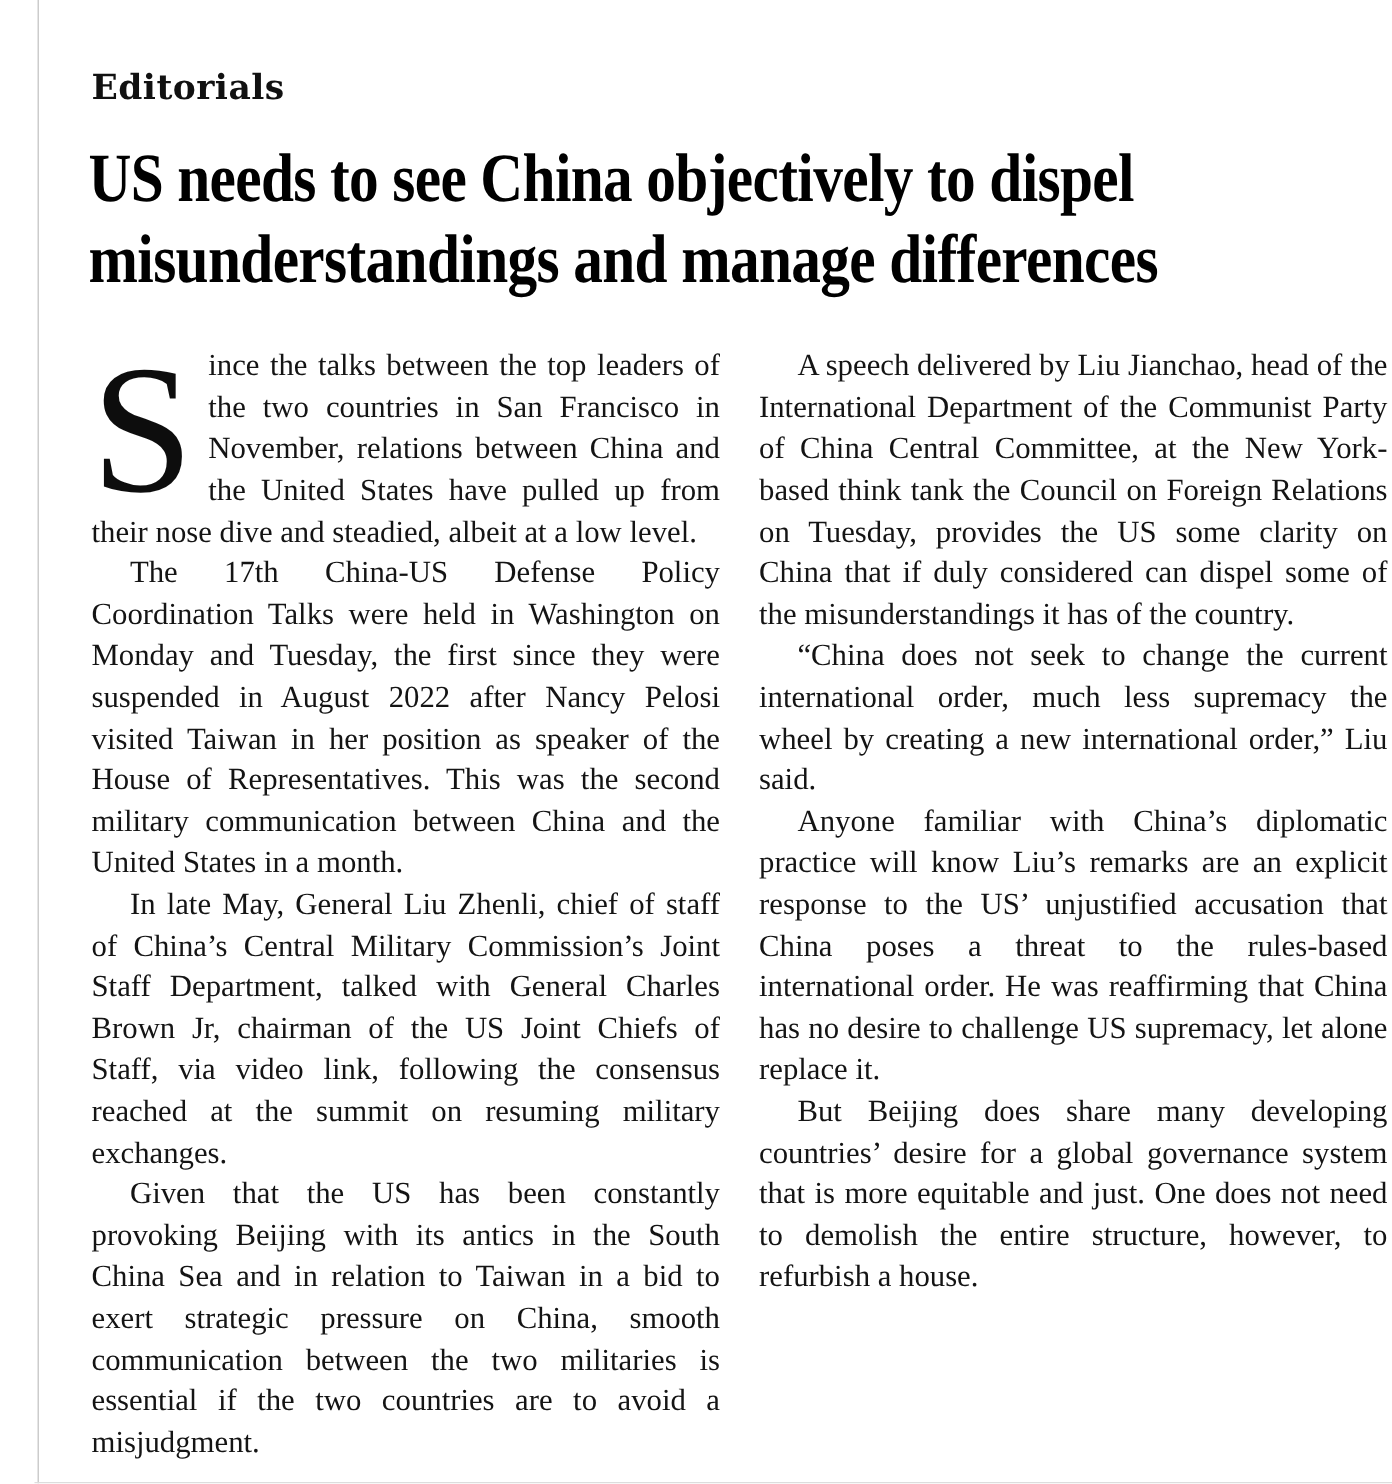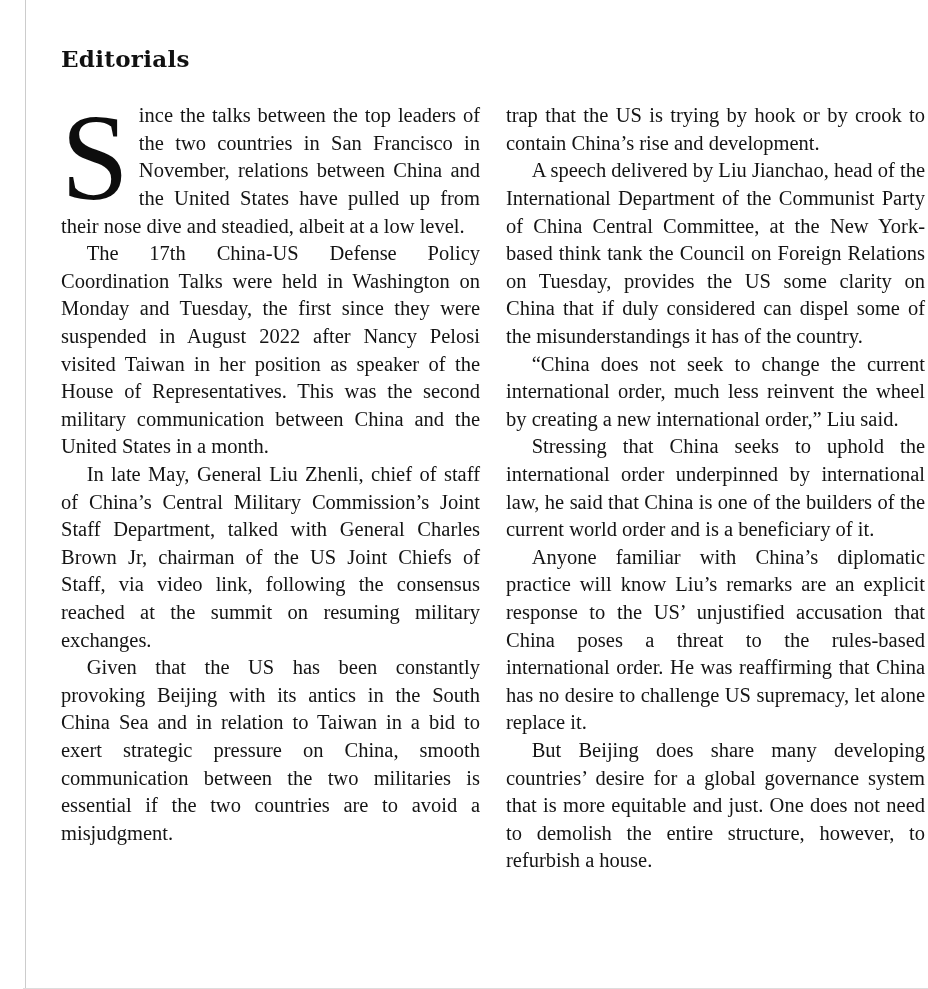--- a/index.html
+++ b/index.html
@@ -90,32 +90,34 @@
   }
 </style>
 </head>
 <body>
 
 <div class="page">
   <div class="edge-left"></div>
 
   <div class="kicker">Editorials</div>
 
+  <div class="headline">
+      <div class="hl-line">US needs to see China objectively to dispel</div>
+      <div class="hl-line">misunderstandings and manage differences</div>
+    </div>
 
   <div class="columns">
     <div class="col">
         <p class="para no-indent"><span class="dropcap">S</span>ince the talks between the top leaders of the two countries in San Francisco in November, relations between China and the United States have pulled up from their nose dive and steadied, albeit at a low level.</p>
         <p class="para">The 17th China-US Defense Policy Coordination Talks were held in Washington on Monday and Tuesday, the first since they were suspended in August 2022 after Nancy Pelosi visited Taiwan in her position as speaker of the House of Representatives. This was the second military communication between China and the United States in a month.</p>
         <p class="para">In late May, General Liu Zhenli, chief of staff of China’s Central Military Commission’s Joint Staff Department, talked with General Charles Brown Jr, chairman of the US Joint Chiefs of Staff, via video link, following the consensus reached at the summit on resuming military exchanges.</p>
         <p class="para">Given that the US has been constantly provoking Beijing with its antics in the South China Sea and in relation to Taiwan in a bid to exert strategic pressure on China, smooth communication between the two militaries is essential if the two countries are to avoid a misjudgment.</p>
       </div>
     <div class="col">
-        <p class="para no-indent">trap that the US is trying by hook or by crook to contain China’s rise and development.</p>
         <p class="para">A speech delivered by Liu Jianchao, head of the International Department of the Communist Party of China Central Committee, at the New York-based think tank the Council on Foreign Relations on Tuesday, provides the US some clarity on China that if duly considered can dispel some of the misunderstandings it has of the country.</p>
-        <p class="para">“China does not seek to change the current international order, much less reinvent the wheel by creating a new international order,” Liu said.</p>
-        <p class="para">Stressing that China seeks to uphold the international order underpinned by international law, he said that China is one of the builders of the current world order and is a beneficiary of it.</p>
+        <p class="para">“China does not seek to change the current international order, much less supremacy the wheel by creating a new international order,” Liu said.</p>
         <p class="para">Anyone familiar with China’s diplomatic practice will know Liu’s remarks are an explicit response to the US’ unjustified accusation that China poses a threat to the rules-based international order. He was reaffirming that China has no desire to challenge US supremacy, let alone replace it.</p>
         <p class="para">But Beijing does share many developing countries’ desire for a global governance system that is more equitable and just. One does not need to demolish the entire structure, however, to refurbish a house.</p>
       </div>
   </div>
 
   <div class="edge-bottom"></div>
 </div>
 
 </body></html>

